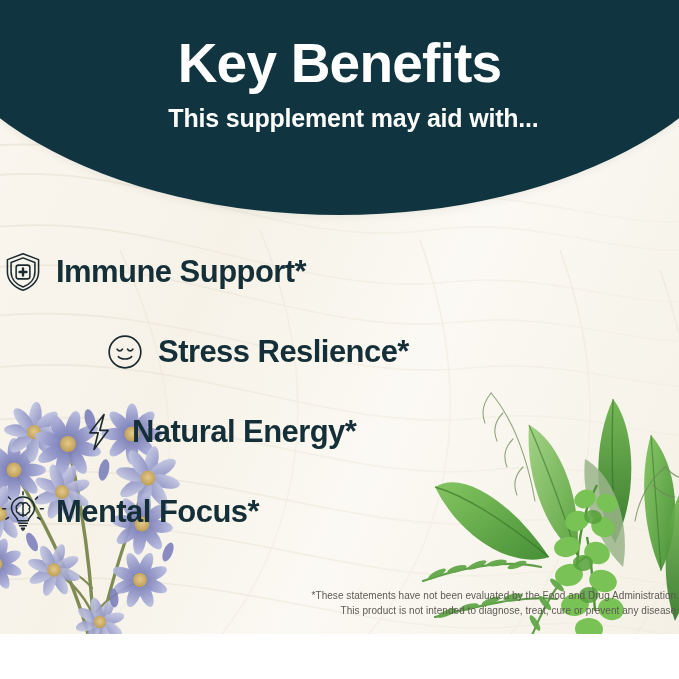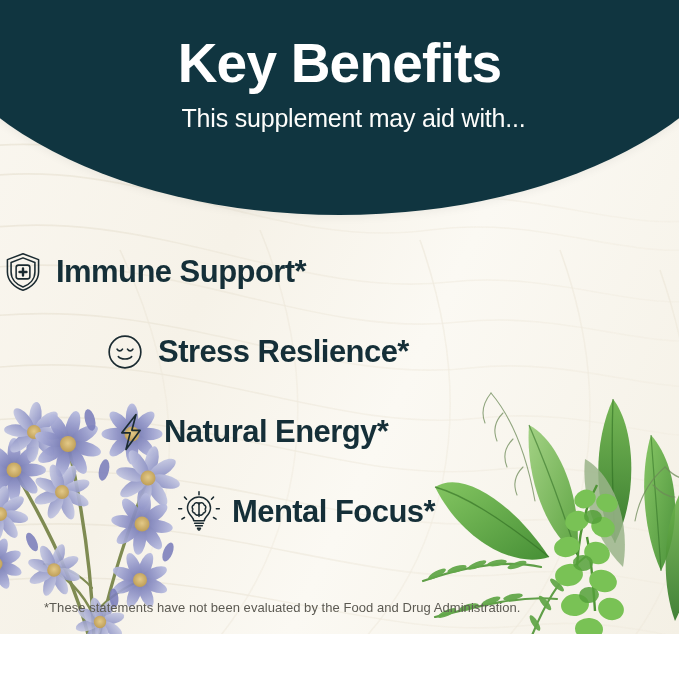--- a/index.html
+++ b/index.html
@@ -54,21 +54,21 @@
     color: #ffffff;
     font-size: 55px;
     line-height: 1.06;
     font-weight: 700;
     letter-spacing: -0.8px;
     margin: 0;
   }
   .subtitle {
     color: #fdfdfb;
     font-size: 25px;
-    font-weight: 400;
+    font-weight: 700;
     letter-spacing: -0.2px;
     margin: 12px 0 0 0;
     padding-left: 28px;
   }
 
   
   .benefits {
     position: absolute;
     left: 0;
     right: 0;
@@ -93,36 +93,35 @@
   }
   .benefit-label {
     margin-left: 10px;
     color: #152f38;
     font-size: 31px;
     font-weight: 700;
     letter-spacing: -0.55px;
     white-space: nowrap;
   }
   .benefit-row.r2 { padding-left: 102px; }
-  .benefit-row.r3 { padding-left: 108px; }
-  .benefit-row.r4 { padding-left: 176px; }
+  .benefit-row.r3 { padding-left: 76px; }
+  .benefit-row.r4 { }
 
   
   .disclaimer {
     position: absolute;
     left: 0;
     right: 0;
     bottom: 16px;
-    text-align: left;
+    text-align: right;
     color: #5c5a52;
-    font-size: 13px;
+    font-size: 10px;
     line-height: 1.45;
     letter-spacing: 0.05px;
     z-index: 6;
-    padding-left: 44px;
   }
   .disclaimer div { margin: 0; }
 
   
   .art-left {
     position: absolute;
     left: -28px;
     bottom: -10px;
     width: 260px;
     height: 270px;
@@ -525,15 +524,16 @@
         <path d="M106 96 C 98 104 96 114 100 124"></path>
         <path d="M248 96 C 232 110 222 128 218 150"></path>
         <path d="M248 96 C 256 104 262 108 270 108"></path>
         <path d="M236 114 C 244 122 250 126 258 126"></path>
       </g>
     </svg>
   </div>
 
   <div class="disclaimer">
     <div>*These statements have not been evaluated by the Food and Drug Administration.</div>
+    <div>This product is not intended to diagnose, treat, cure or prevent any disease.</div>
   </div>
 
 </div>
 
 </body></html>

